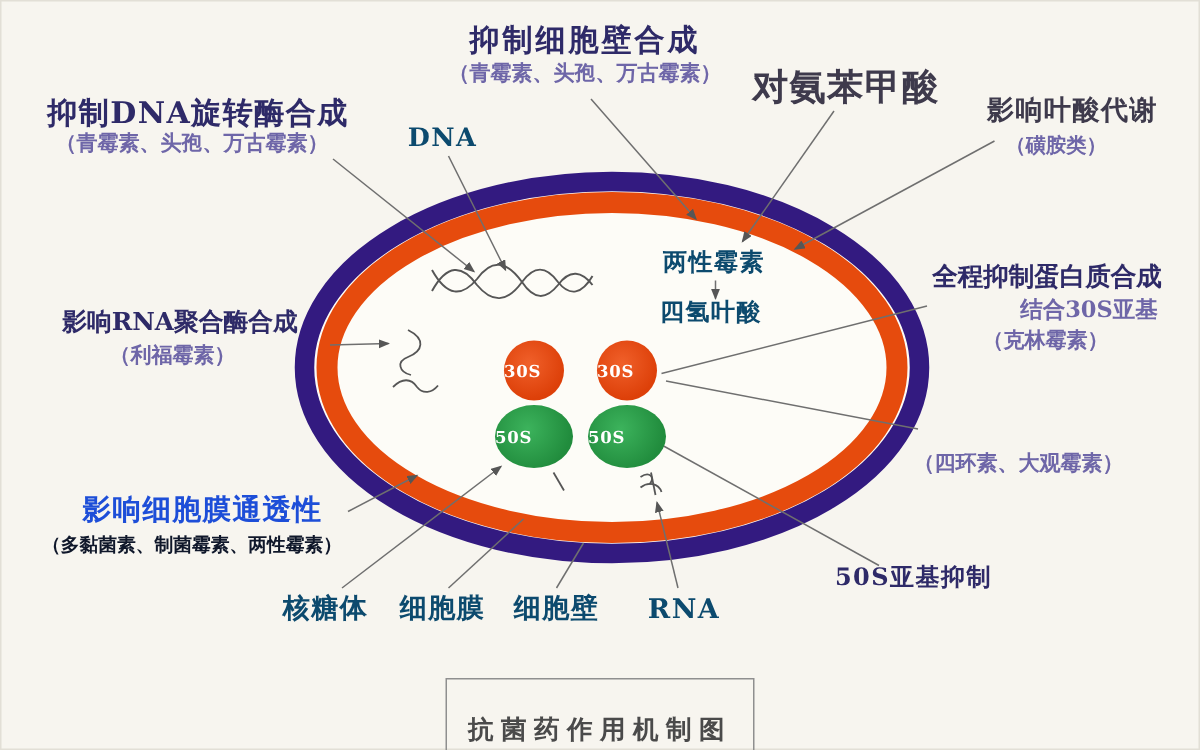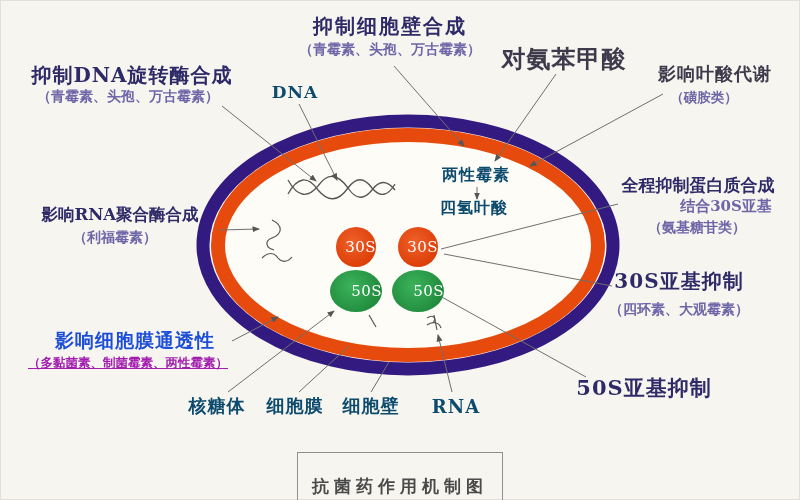--- a/index.html
+++ b/index.html
@@ -8,25 +8,25 @@
     background:#f7f5ef;overflow:hidden;
     font-family:"DejaVu Serif","Liberation Serif",serif;
     box-shadow:inset 0 0 0 1px #e2dfd6;
   }
   svg.layer{position:absolute;left:0;top:0;}
   .lbl{position:absolute;transform:translateX(-50%);white-space:nowrap;text-align:center;line-height:1.15;}
   .t-navy{color:#2e2a68;font-weight:bold;letter-spacing:1px;}
   .t-sub{color:#6e66a8;font-weight:bold;}
   .t-dark{color:#3e3a4c;font-weight:bold;letter-spacing:1px;}
   .t-orange{color:#1d4ed8;font-weight:bold;letter-spacing:1px;}
-  .t-orangesub{color:#a21caf;font-weight:bold;text-decoration:underline;}
+  .t-orangesub{color:#0f172a;font-weight:bold;}
   .t-plain{color:#0c4a6e;font-weight:bold;letter-spacing:1px;}
   .ribo{
-    position:absolute;display:flex;align-items:center;justify-content:flex-end;
-    color:#fff;font-weight:normal;font-size:15px;letter-spacing:0.5px;
+    position:absolute;display:flex;align-items:center;justify-content:flex-start;
+    color:#fff;font-weight:bold;font-size:11px;letter-spacing:0.5px;
   }
   .r30{width:40px;height:40px;border-radius:50%;background:radial-gradient(circle at 42% 38%,#f0602a,#dd4009 70%);}
   .r50{width:52px;height:42px;border-radius:50%;background:radial-gradient(circle at 42% 38%,#3cb35c,#218c3d 72%);}
   .caption-box{
     position:absolute;transform:translateX(-50%);
     border:1.5px solid #8f8f8f;background:transparent;
     padding:22px 14px;color:#4a4a4a;font-weight:bold;
     font-size:17px;letter-spacing:5px;
   }
 </style>
@@ -108,26 +108,25 @@
   <div class="lbl t-sub" style="left:704px;top:90px;font-size:13.5px;">（磺胺类）</div>
 
   <div class="lbl t-navy" style="left:120px;top:206px;font-size:16.5px;letter-spacing:0;">影响RNA聚合酶合成</div>
   <div class="lbl t-sub" style="left:115px;top:229px;font-size:14px;">（利福霉素）</div>
 
   <div class="lbl t-orange" style="left:135px;top:330px;font-size:19px;">影响细胞膜通透性</div>
   <div class="lbl t-orangesub" style="left:128px;top:356px;font-size:12.5px;">（多黏菌素、制菌霉素、两性霉素）</div>
 
   <div class="lbl t-navy" style="left:698px;top:176px;font-size:17px;letter-spacing:0;text-align:right;">全程抑制蛋白质合成</div>
   <div class="lbl t-sub" style="left:694px;top:198px;font-size:15px;margin-left:32px;">结合30S亚基</div>
-  <div class="lbl t-sub" style="left:697px;top:219px;font-size:14px;">（氨基糖苷类）</div>
+  <div class="lbl t-sub" style="left:697px;top:219px;font-size:14px;">（克林霉素）</div>
 
-  <div class="lbl t-navy" style="left:679px;top:270px;font-size:20px;">30S亚基抑制</div>
   <div class="lbl t-sub" style="left:679px;top:301px;font-size:14px;">（四环素、大观霉素）</div>
 
-  <div class="lbl t-navy" style="left:644px;top:376px;font-size:21px;">50S亚基抑制</div>
+  <div class="lbl t-navy" style="left:609px;top:376px;font-size:16px;">50S亚基抑制</div>
 
   <div class="lbl t-plain" style="left:295px;top:83px;font-size:17px;">DNA</div>
 
   <div class="lbl t-plain" style="left:476px;top:166px;font-size:16px;">两性霉素</div>
   <div class="lbl t-plain" style="left:474px;top:199px;font-size:16px;">四氢叶酸</div>
 
   <div class="lbl t-plain" style="left:217px;top:396px;font-size:18px;">核糖体</div>
   <div class="lbl t-plain" style="left:295px;top:396px;font-size:18px;">细胞膜</div>
   <div class="lbl t-plain" style="left:371px;top:396px;font-size:18px;">细胞壁</div>
   <div class="lbl t-plain" style="left:456px;top:397px;font-size:18px;text-align:right;">RNA</div>

